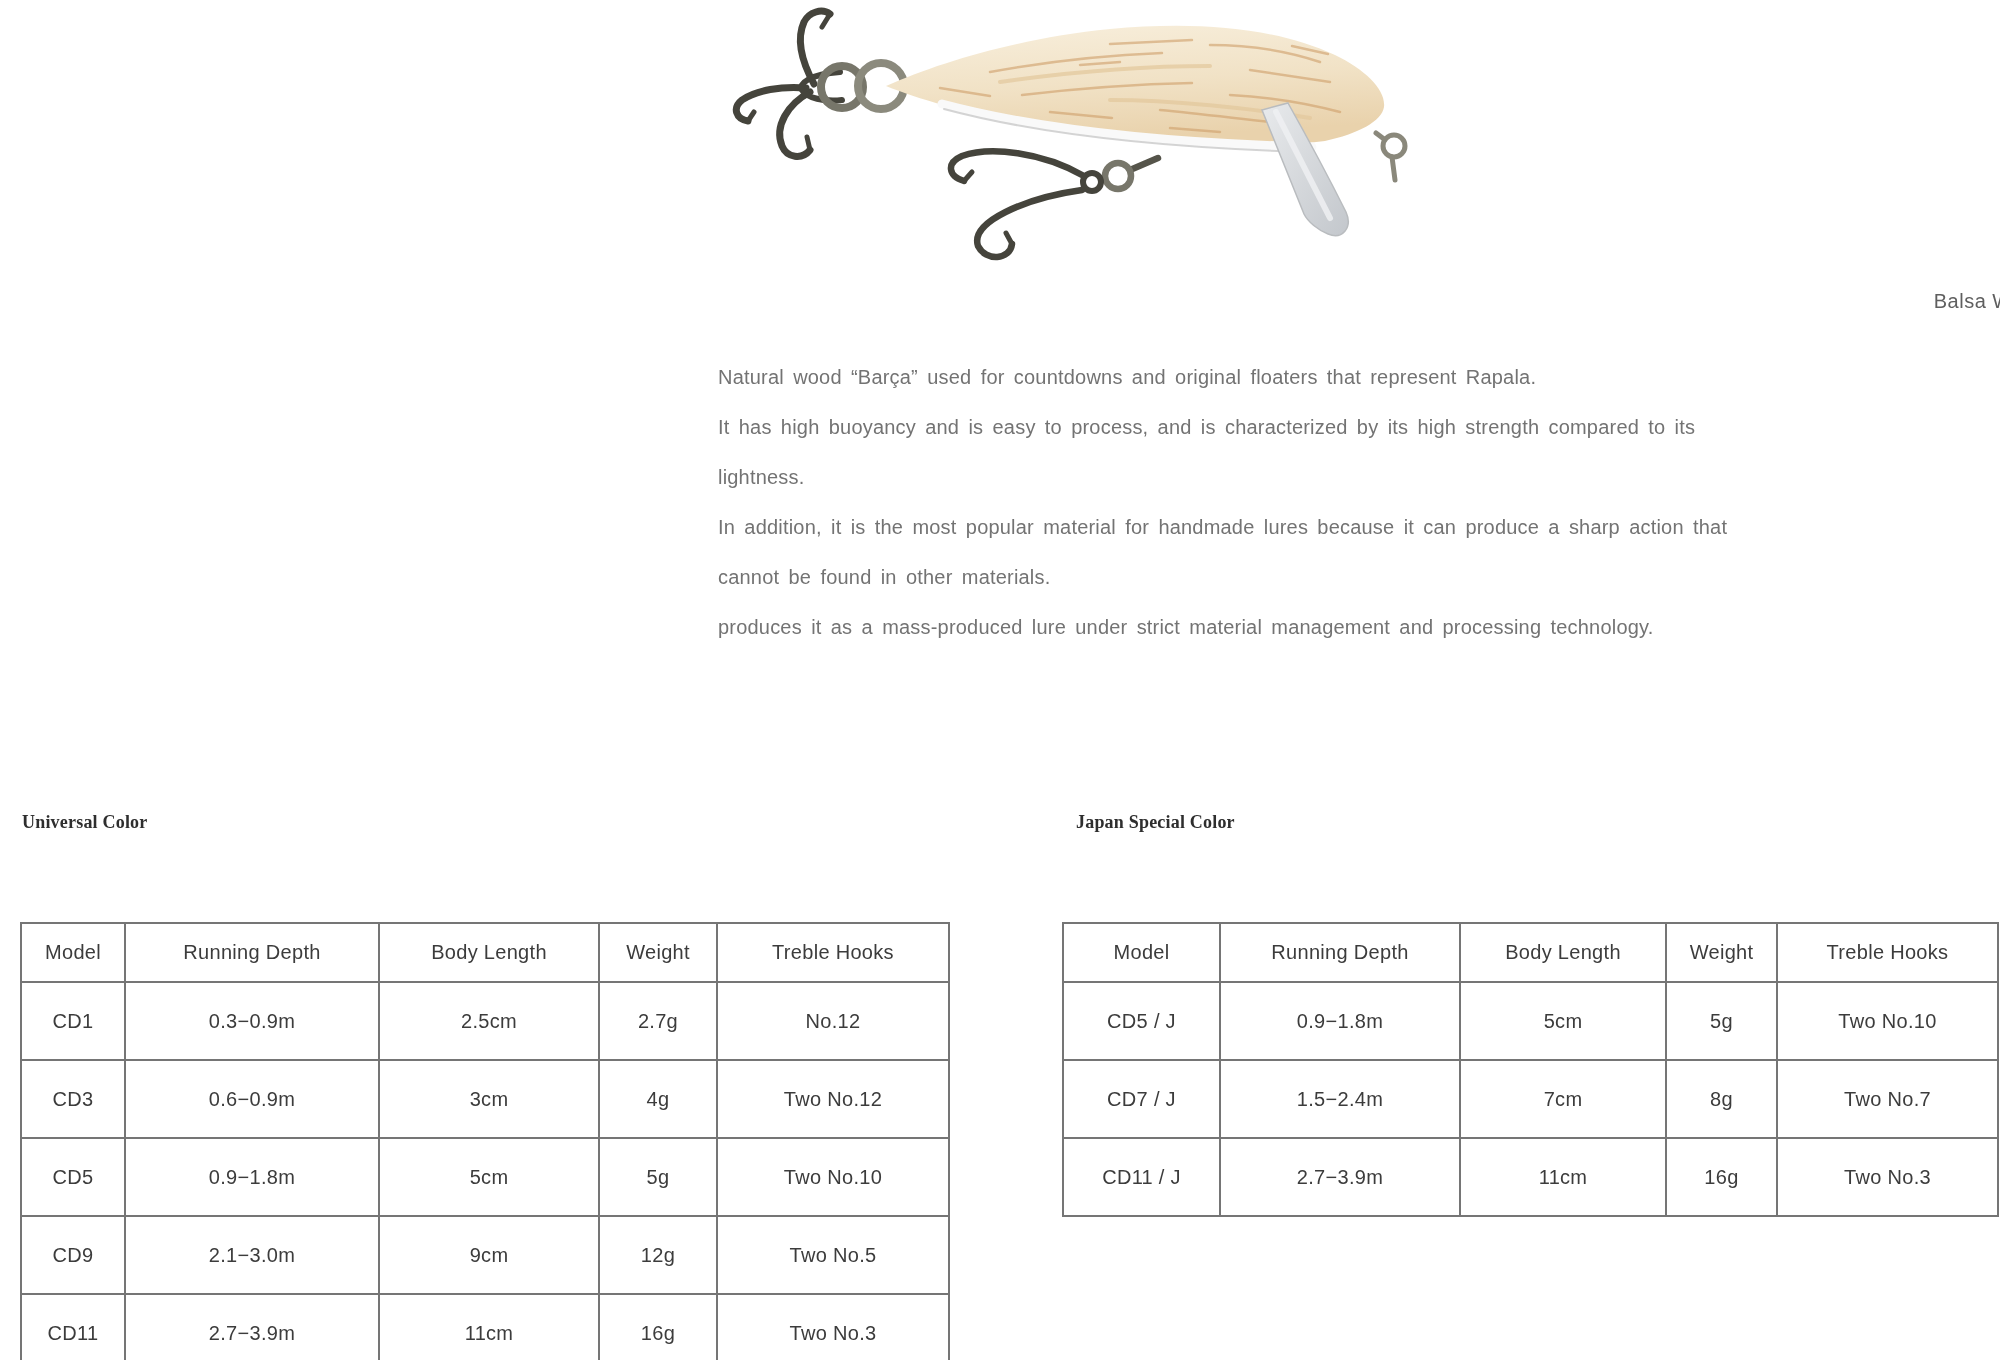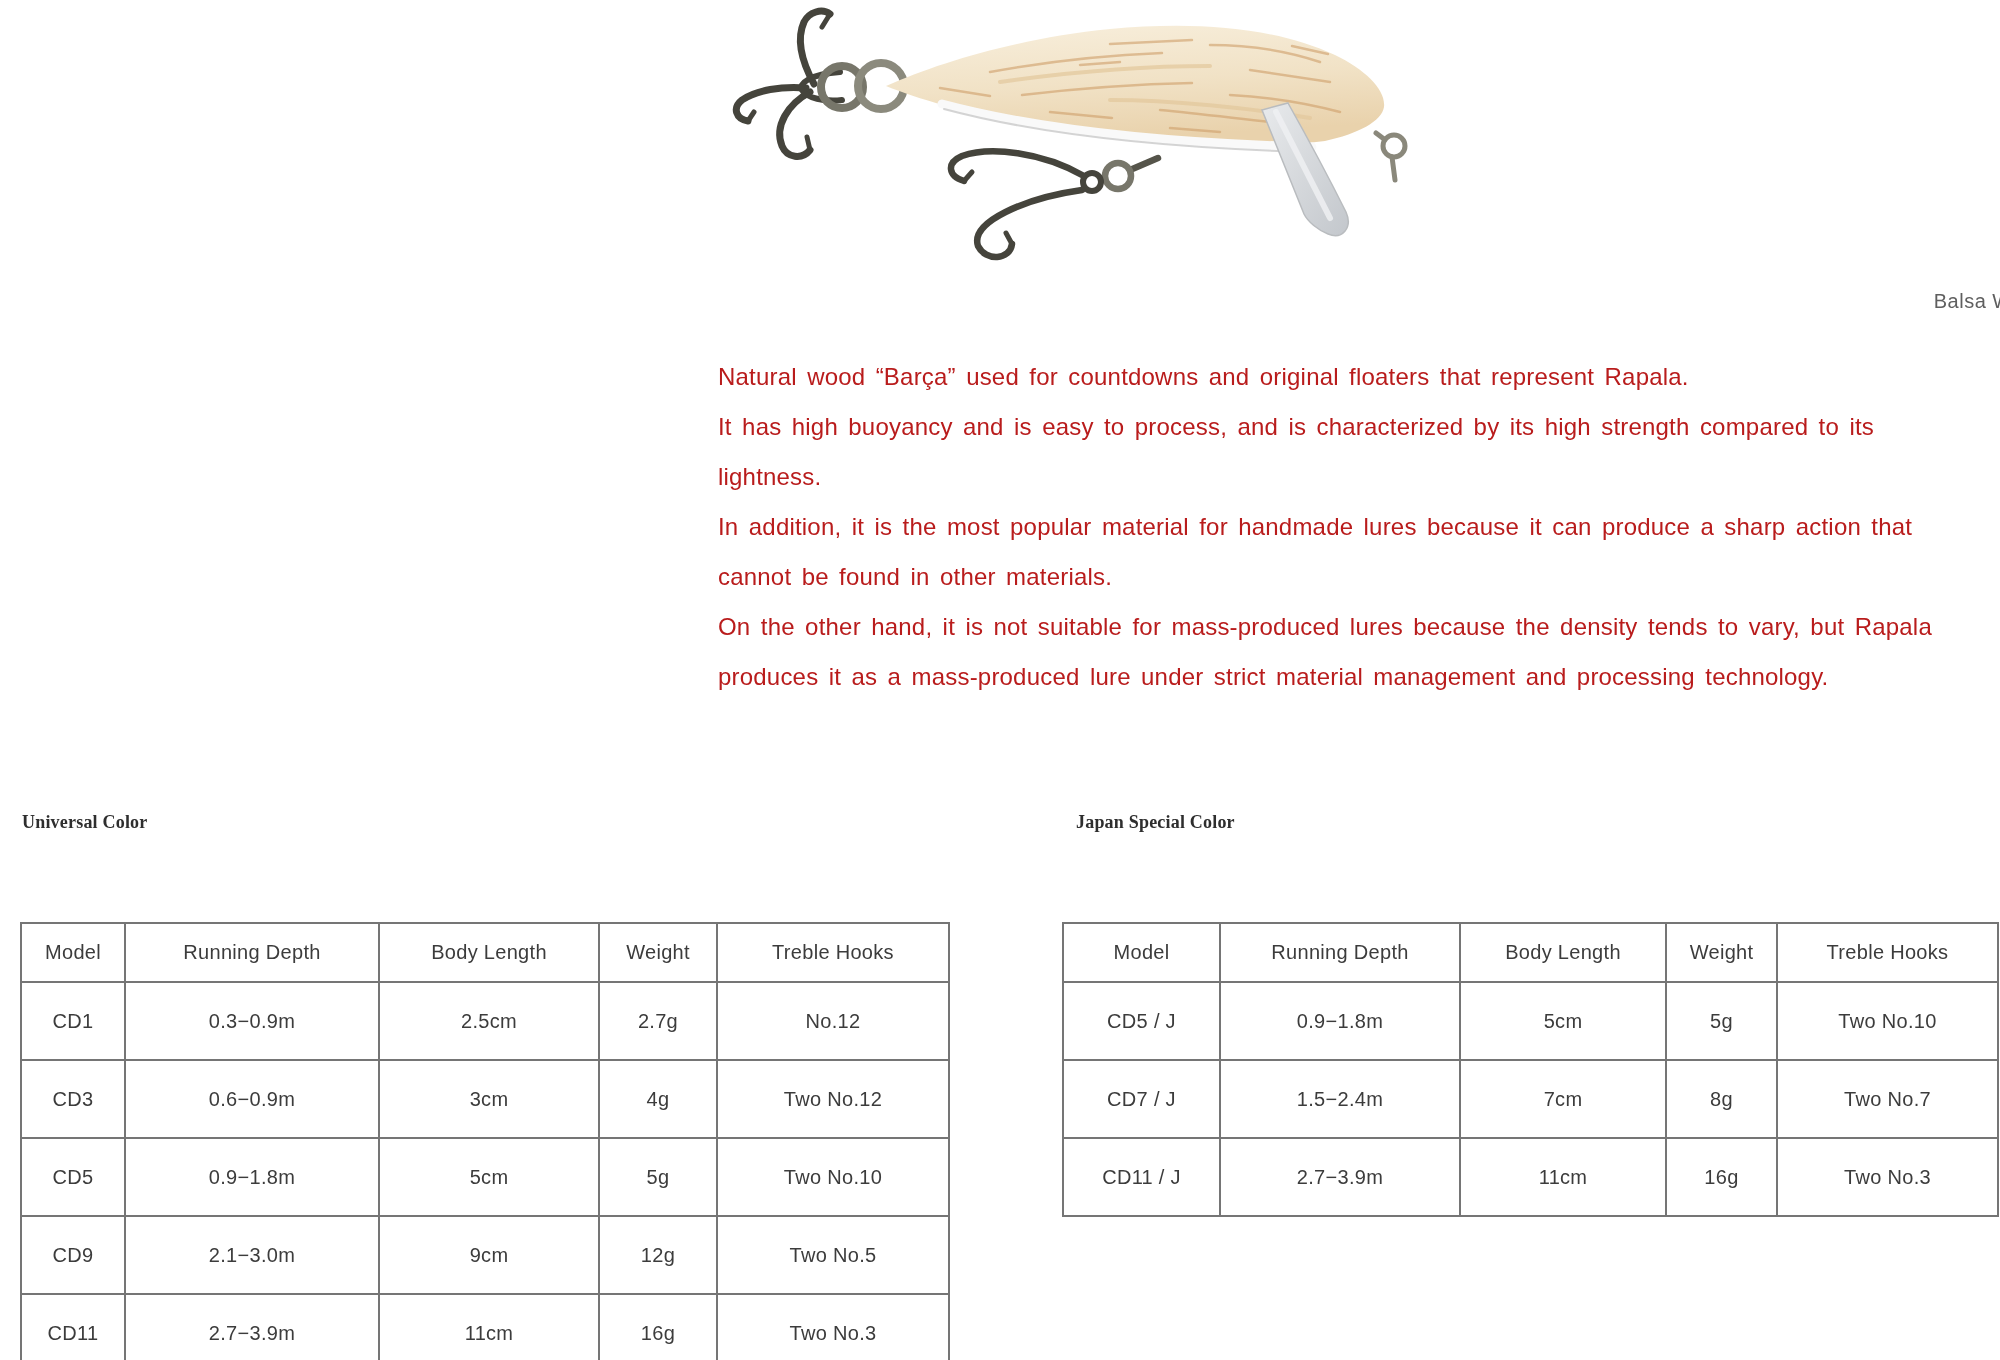--- a/index.html
+++ b/index.html
@@ -31,22 +31,22 @@
     font-size: 20px;
     color: #5f5f5f;
     letter-spacing: 0.5px;
   }
 
   
   .desc { position: absolute; left: 718px; top: 352px; }
   .desc-line {
     height: 50px;
     line-height: 50px;
-    font-size: 24px;
-    color: #b91c1c;
+    font-size: 20px;
+    color: #737373;
     letter-spacing: 0.2px;
     word-spacing: 3.5px;
     white-space: nowrap;
   }
 
   
   .tbl-heading {
     position: absolute;
     margin: 0;
     font-family: "Liberation Serif", serif;
@@ -170,21 +170,20 @@
     </svg>
     <figcaption class="caption">Balsa Wood</figcaption>
   </figure>
 
   <div class="desc" id="description">
       <div class="desc-line">Natural wood “Barça” used for countdowns and original floaters that represent Rapala.</div>
       <div class="desc-line">It has high buoyancy and is easy to process, and is characterized by its high strength compared to its</div>
       <div class="desc-line">lightness.</div>
       <div class="desc-line">In addition, it is the most popular material for handmade lures because it can produce a sharp action that</div>
       <div class="desc-line">cannot be found in other materials.</div>
-      <div class="desc-line">On the other hand, it is not suitable for mass-produced lures because the density tends to vary, but Rapala</div>
       <div class="desc-line">produces it as a mass-produced lure under strict material management and processing technology.</div>
     </div>
 
   <h3 class="tbl-heading" id="heading-0">Universal Color</h3>
   <h3 class="tbl-heading" id="heading-1">Japan Special Color</h3>
 
   <table class="spec" id="table-0">
     <colgroup>
       <col style="width:104px">
         <col style="width:254px">

